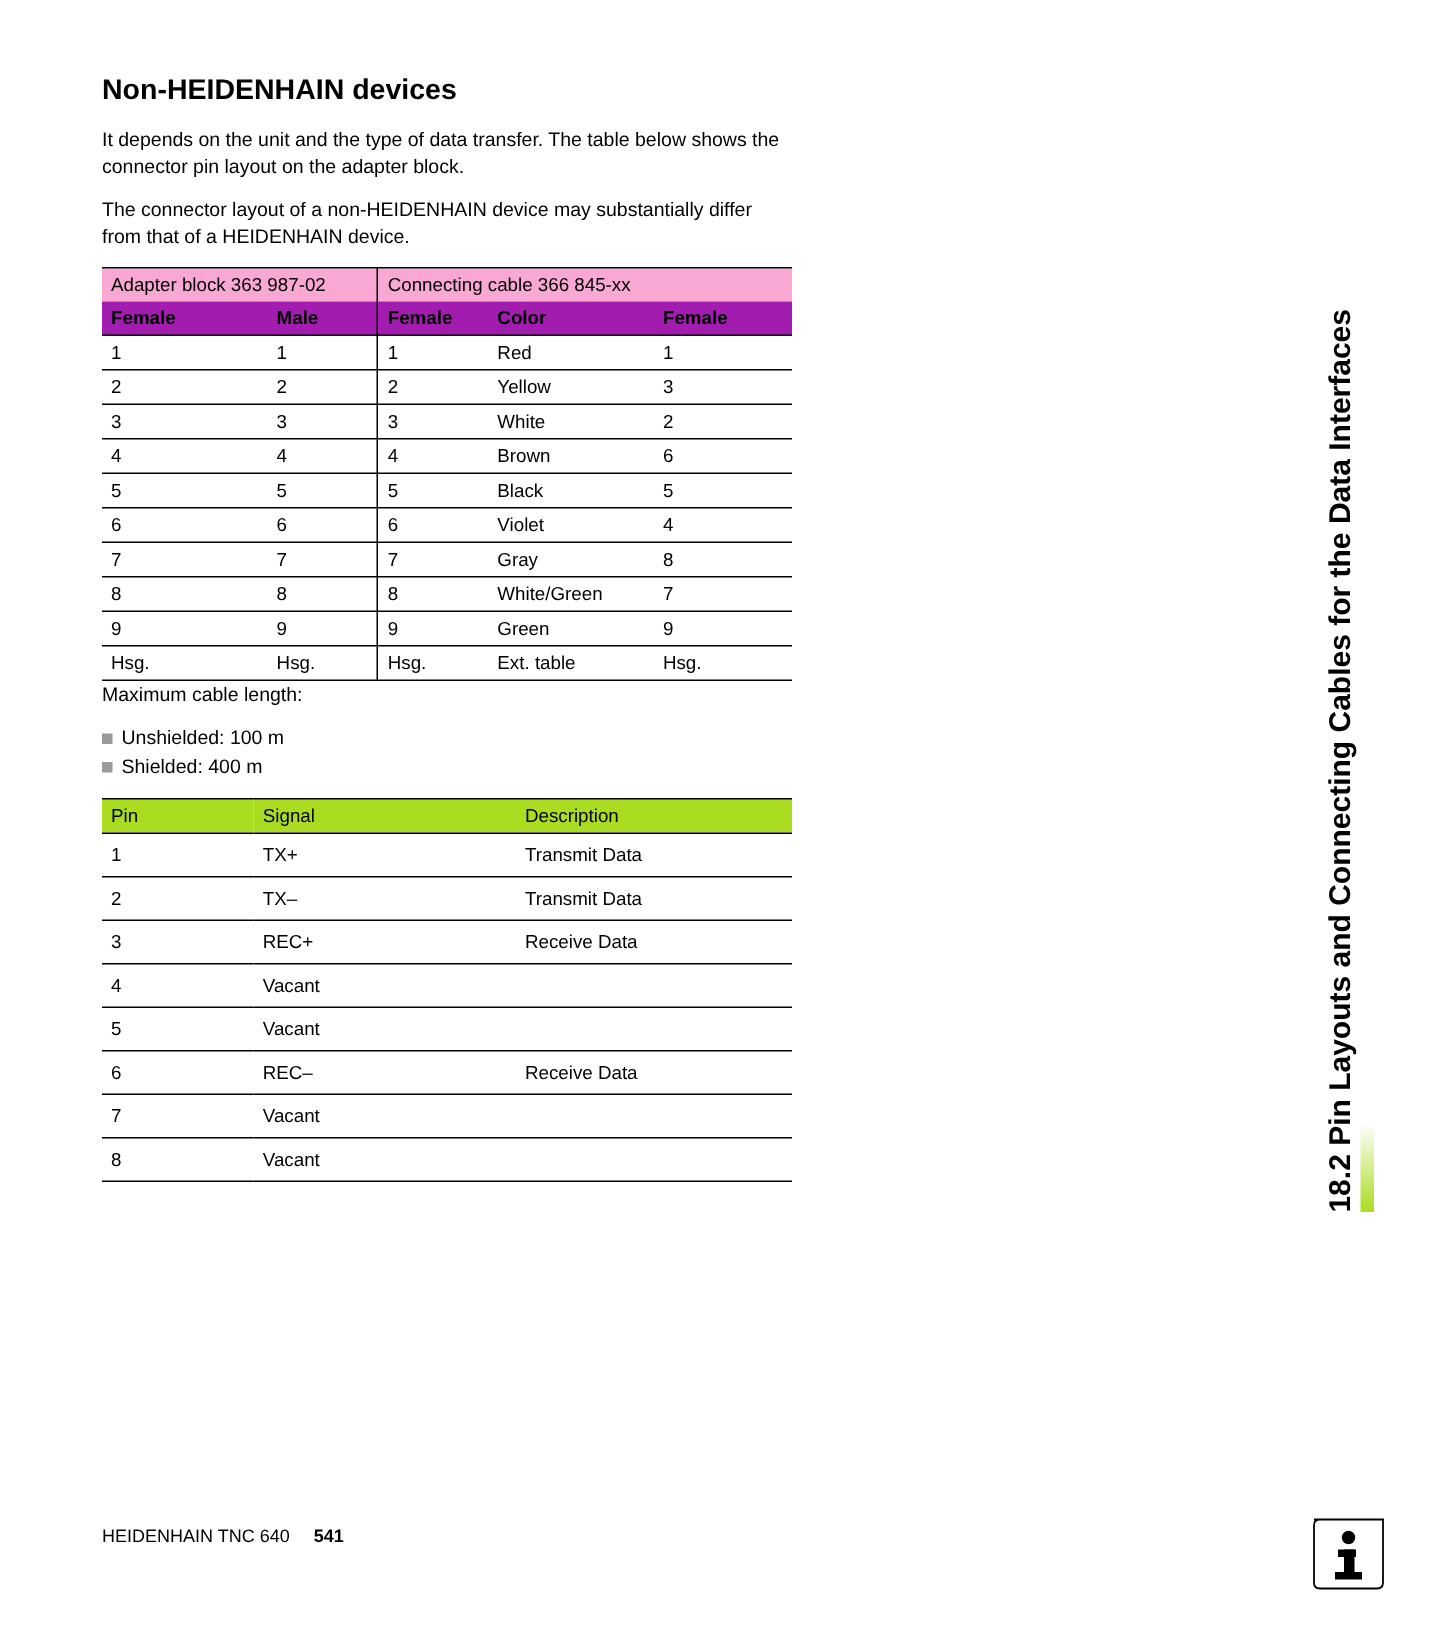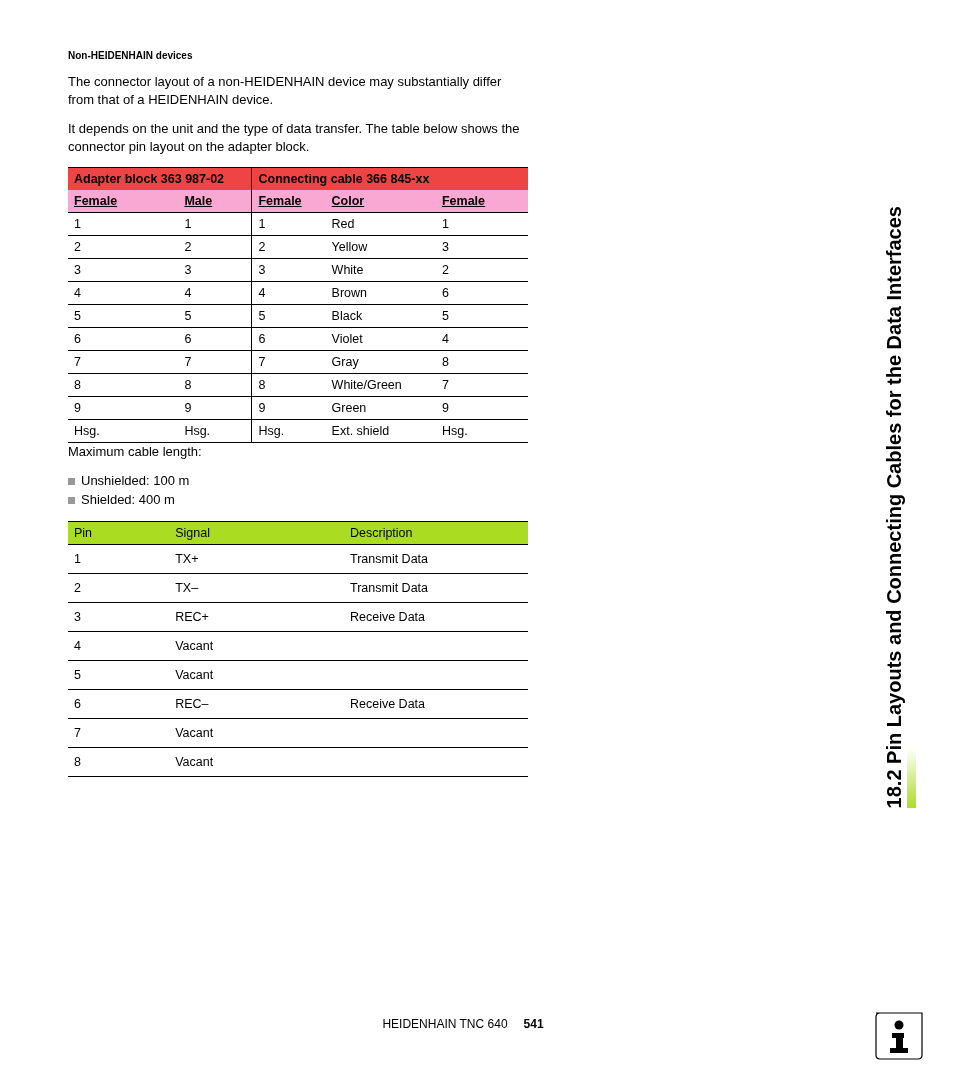--- a/index.html
+++ b/index.html
@@ -14,21 +14,21 @@
     position: relative;
     box-sizing: border-box;
   }
   .content {
     position: absolute;
     left: 68px;
     top: 50px;
     width: 460px;
   }
   h2 {
-    font-size: 10px;
+    font-size: 19px;
     font-weight: bold;
     margin: 0 0 12px 0;
   }
   p {
     margin: 0 0 12px 0;
     line-height: 1.35;
     font-size: 13px;
   }
   .bullets {
     margin: 0 0 14px 0;
@@ -50,29 +50,28 @@
     font-size: 12.5px;
   }
   th, td {
     text-align: left;
     padding: 3px 6px 3px 6px;
     border-bottom: 1px solid #000;
     font-weight: normal;
     height: 16px;
   }
   .t1 thead tr:first-child th {
-    background: #ef4444;
-    font-weight: bold;
+    background: #f9a8d4;
+    font-weight: normal;
     border-top: 1px solid #000;
     border-bottom: none;
   }
   .t1 thead tr:nth-child(2) th {
-    background: #f9a8d4;
+    background: #a21caf;
     font-weight: bold;
-    text-decoration: underline;
   }
   .t1 thead th.gsep {
     border-right: 1px solid #000;
   }
   .t1 td.vsep {
     border-right: 1px solid #000;
   }
   .t2 thead th {
     background: #aadd22;
     font-weight: normal;
@@ -104,43 +103,43 @@
     width: 9px;
     height: 60px;
     background: linear-gradient(to top, #aadd22, rgba(170,221,34,0));
   }
   .footer {
     position: absolute;
     left: 68px;
     bottom: 60px;
     width: 790px;
     display: flex;
-    justify-content: center;
+    justify-content: flex-start;
     align-items: center;
     font-size: 12px;
   }
   .footer .pagenum {
     font-weight: bold;
     margin-left: 16px;
   }
   .info-icon {
     position: absolute;
     right: 30px;
     bottom: 30px;
     width: 50px;
     height: 50px;
   }
 </style>
 </head>
 <body>
 
 <div class="content">
   <h2>Non-HEIDENHAIN devices</h2>
+  <p>It depends on the unit and the type of data transfer. The table below shows the connector pin layout on the adapter block.</p>
   <p>The connector layout of a non-HEIDENHAIN device may substantially differ from that of a HEIDENHAIN device.</p>
-  <p>It depends on the unit and the type of data transfer. The table below shows the connector pin layout on the adapter block.</p>
 
   <table class="t1">
     <colgroup>
       <col style="width:24%">
         <col style="width:16%">
         <col style="width:16%">
         <col style="width:24%">
         <col style="width:20%">
     </colgroup>
     <thead>
@@ -217,21 +216,21 @@
           <td>9</td>
           <td class="vsep">9</td>
           <td>9</td>
           <td>Green</td>
           <td>9</td>
         </tr>
         <tr>
           <td>Hsg.</td>
           <td class="vsep">Hsg.</td>
           <td>Hsg.</td>
-          <td>Ext. shield</td>
+          <td>Ext. table</td>
           <td>Hsg.</td>
         </tr>
       </tbody>
   </table>
 
   <p>Maximum cable length:</p>
   <div class="bullets">
     <div><span class="sq"></span><span>Unshielded: 100 m</span></div>
     <div><span class="sq"></span><span>Shielded: 400 m</span></div>
   </div>

